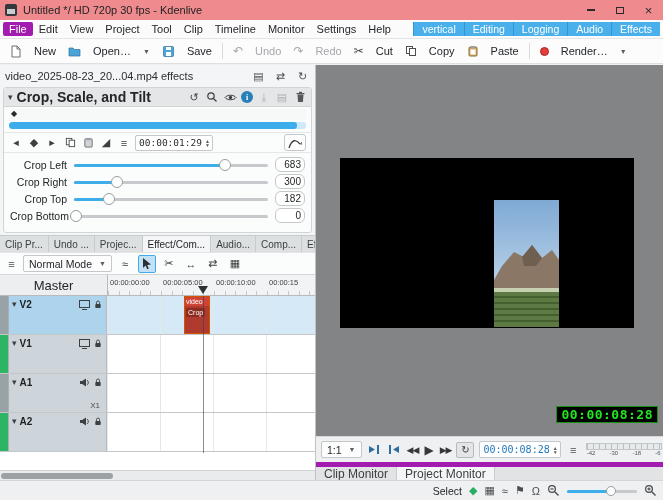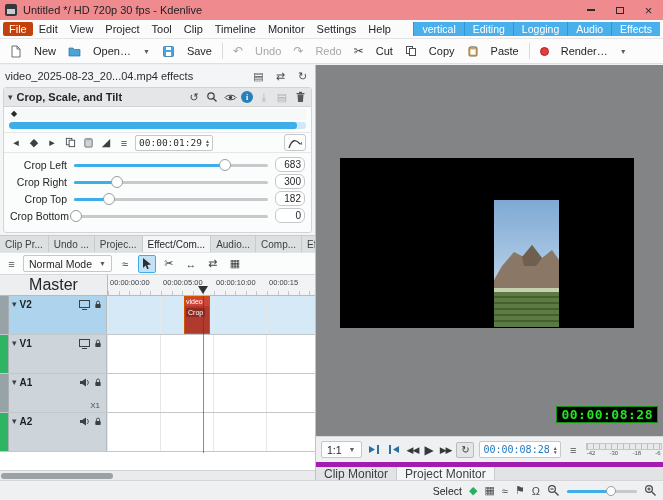--- a/index.html
+++ b/index.html
@@ -14,21 +14,21 @@
   .title-text{font-size:11px;color:#222;white-space:nowrap;}
   .win-btns{margin-left:auto;display:flex;height:100%;}
   .win-btn{width:29px;height:100%;display:flex;align-items:center;justify-content:center;color:#2a2a2a;}
   .min-glyph{width:8px;height:2px;background:#2a2a2a;}
   .max-glyph{width:8px;height:7px;border:1px solid #2a2a2a;}
   .close-glyph{font-size:13px;line-height:1;}
 
   
   .menubar{height:19px;background:#fbfbfc;display:flex;align-items:center;padding:0 3px;border-bottom:1px solid #e4e5e6;}
   .menu-item{padding:1px 6px;border-radius:2px;white-space:nowrap;}
-  .menu-item.active{background:#c2410c;color:#fff;}
+  .menu-item.active{background:#a21caf;color:#fff;}
   .workspaces{margin-left:auto;display:flex;}
   .ws-chip{background:#4ab0ec;color:#fff;padding:1px 8px;font-size:10.5px;border-left:1px solid #2f97d6;white-space:nowrap;}
 
   
   .toolbar{height:25px;background:#fcfcfd;display:flex;align-items:center;gap:2px;padding:0 4px;border-bottom:1px solid #dddfe0;}
   .tb-btn{display:flex;align-items:center;gap:12px;padding:3px 5px;border-radius:2px;white-space:nowrap;}
   .tb-btn.disabled{color:#a4a7aa;}
   .tb-sep{width:1px;height:16px;background:#d8dadb;margin:0 3px;}
   .arrow{font-size:7px;color:#5a5e61;}
   .red-dot{width:9px;height:9px;border-radius:50%;background:#e23c3c;border:1px solid #b02525;}
@@ -43,21 +43,21 @@
   
   .effects-header{height:22px;flex:none;display:flex;align-items:center;padding:0 5px;gap:7px;color:#2c2f31;}
   .eh-title{white-space:nowrap;overflow:hidden;}
   .spacer{flex:1;}
   .icon-sm{width:15px;height:15px;display:flex;align-items:center;justify-content:center;color:#4a4e51;font-size:11px;flex:none;}
 
   .effect-stack{height:148px;flex:none;padding:0 3px;}
   .effect-card{background:#fbfcfc;border:1px solid #d2d5d6;border-radius:3px;height:146px;overflow:hidden;}
   .effect-header{height:19px;display:flex;align-items:center;gap:4px;background:#e4e6e7;border-bottom:1px solid #d2d5d6;padding:0 4px;}
   .chev{font-size:9px;color:#3c4043;}
-  .effect-title{font-weight:bold;font-size:11px;margin-right:auto;white-space:nowrap;}
+  .effect-title{font-weight:bold;font-size:14px;margin-right:auto;white-space:nowrap;}
   .icon-xs{width:14px;height:14px;display:flex;align-items:center;justify-content:center;color:#3c4043;font-size:11px;flex:none;}
   .icon-xs.dim{color:#aeb2b5;}
   .info-badge{width:12px;height:12px;border-radius:50%;background:#2980b9;color:#fff;font-size:8px;display:flex;align-items:center;justify-content:center;font-weight:bold;font-family:"Liberation Serif",serif;}
 
   .kf-zone{padding:2px 5px 0;}
   .kf-ruler{height:11px;position:relative;background:#f7f8f8;}
   .kf-diamond{position:absolute;left:2px;top:0;font-size:8px;color:#26292b;}
   .kf-zoombar{height:7px;margin-top:2px;background:#cfe9fa;border-radius:3px;position:relative;overflow:hidden;}
   .kf-zoomfill{position:absolute;left:0;top:0;bottom:0;width:97%;background:#3daee9;border-radius:3px;}
 
@@ -83,21 +83,21 @@
 
   
   .tl-toolbar{height:23px;flex:none;display:flex;align-items:center;gap:4px;padding:0 4px;background:#fbfcfc;border-top:1px solid #e2e4e5;border-bottom:1px solid #d5d7d8;}
   .combo{display:flex;align-items:center;gap:7px;background:#fdfdfe;border:1px solid #c5c8ca;border-radius:2px;height:17px;padding:0 5px;font-size:10.5px;white-space:nowrap;}
   .tool-btn{width:18px;height:18px;display:flex;align-items:center;justify-content:center;border-radius:2px;color:#3c3f41;font-size:11px;flex:none;}
   .tool-btn.active{background:#c3e2f6;border:1px solid #3daee9;}
 
   
   .timeline{flex:1;display:flex;flex-direction:column;background:#fff;min-height:0;}
   .tl-ruler-row{height:21px;flex:none;display:flex;}
-  .master-cell{width:108px;flex:none;background:#eceeef;border-right:1px solid #b6bbbe;border-bottom:1px solid #b6bbbe;display:flex;align-items:center;justify-content:center;font-size:16px;}
+  .master-cell{width:108px;flex:none;background:#eceeef;border-right:1px solid #b6bbbe;border-bottom:1px solid #b6bbbe;display:flex;align-items:center;justify-content:center;font-size:13px;}
   .ruler{flex:1;position:relative;background:#f1f3f4;border-bottom:1px solid #b6bbbe;
          background-image:repeating-linear-gradient(to right,#c3c7c9 0 1px,transparent 1px 10.6px);
          background-size:100% 4px;background-position:0 100%;background-repeat:no-repeat;}
   .ruler-label{position:absolute;top:3px;font-size:7.5px;color:#3c3f41;white-space:nowrap;}
   .playhead-tri{position:absolute;top:11px;width:0;height:0;border-left:5px solid transparent;border-right:5px solid transparent;border-top:8px solid #2e3338;}
 
   .tracks{flex:1;position:relative;min-height:0;overflow:hidden;background:#fff;}
   .track{height:39px;display:flex;border-bottom:1px solid #c3c7ca;}
   .t-target{width:9px;flex:none;border-right:1px solid #a9afb3;background:#98a3a8;}
   .t-target.green{background:#2db563;}

